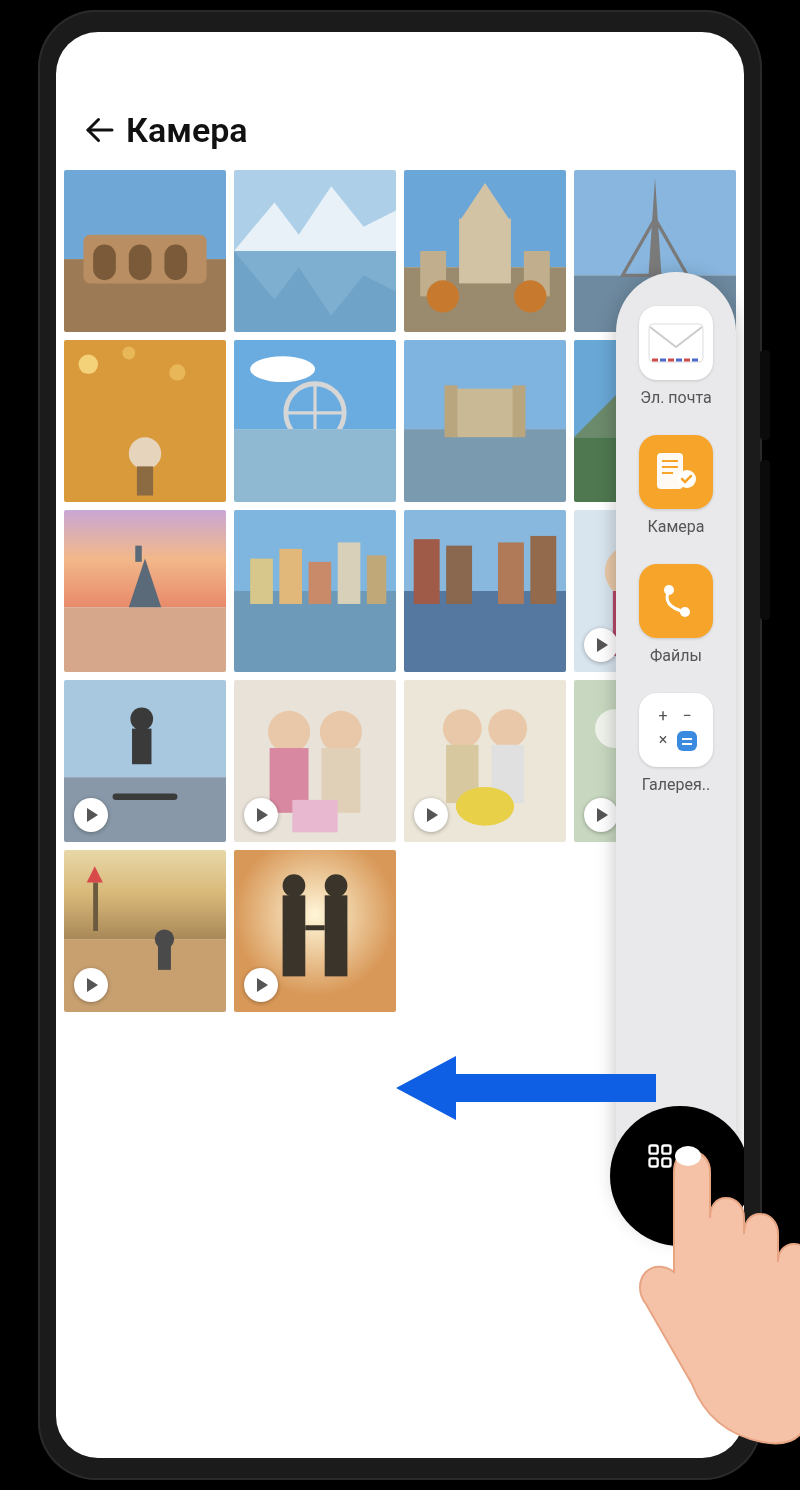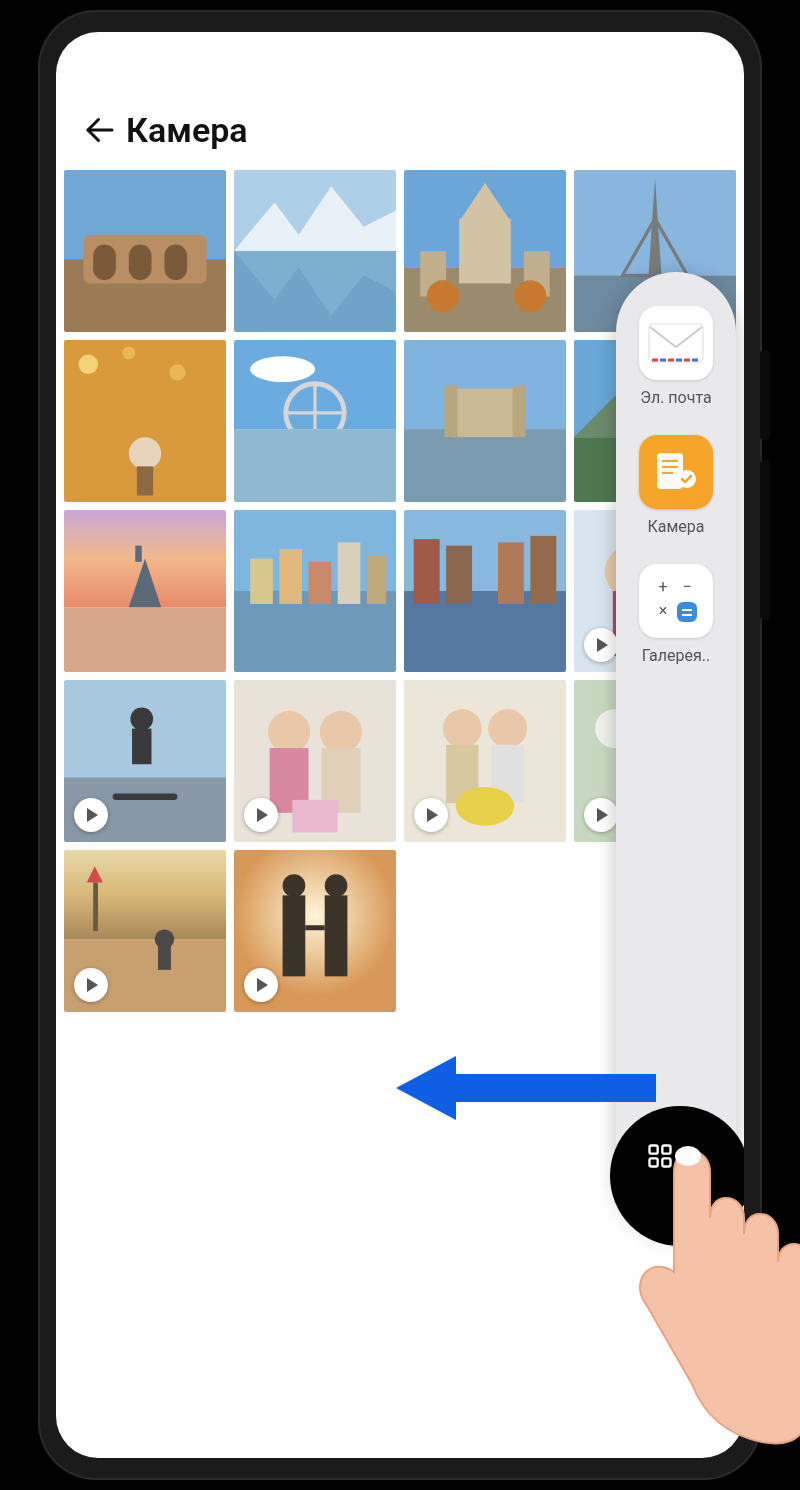--- a/index.html
+++ b/index.html
@@ -390,20 +390,30 @@
               <line x1="11" y1="14" x2="27" y2="14" stroke="#f7a52a" stroke-width="2"></line>
               <line x1="11" y1="20" x2="27" y2="20" stroke="#f7a52a" stroke-width="2"></line>
               <line x1="11" y1="26" x2="22" y2="26" stroke="#f7a52a" stroke-width="2"></line>
               <circle cx="36" cy="32" r="9" fill="#fff"></circle>
               <path d="M31 32 l3 3 l6 -6" stroke="#f7a52a" stroke-width="2.5" fill="none" stroke-linecap="round"></path>
             </svg>
         </div>
         <div class="dock-label">Камера</div>
       </div>
       <div class="dock-item">
+        <div class="dock-icon" style="background:#f7a52a">
+          <svg width="50" height="50" viewBox="0 0 50 50">
+              <circle cx="18" cy="14" r="5" fill="#fff"></circle>
+              <circle cx="34" cy="36" r="5" fill="#fff"></circle>
+              <path d="M18 14 Q10 30 34 36" stroke="#fff" stroke-width="3" fill="none"></path>
+            </svg>
+        </div>
+        <div class="dock-label">Файлы</div>
+      </div>
+      <div class="dock-item">
         <div class="dock-icon">
           <svg width="54" height="54" viewBox="0 0 54 54">
               <text x="14" y="18" font-size="16" fill="#555" text-anchor="middle">+</text>
               <text x="38" y="18" font-size="16" fill="#555" text-anchor="middle">−</text>
               <text x="14" y="42" font-size="16" fill="#555" text-anchor="middle">×</text>
               <rect x="28" y="28" width="20" height="20" rx="6" fill="#3a8ae0"></rect>
               <line x1="33" y1="36" x2="43" y2="36" stroke="#fff" stroke-width="2"></line>
               <line x1="33" y1="41" x2="43" y2="41" stroke="#fff" stroke-width="2"></line>
             </svg>
         </div>

